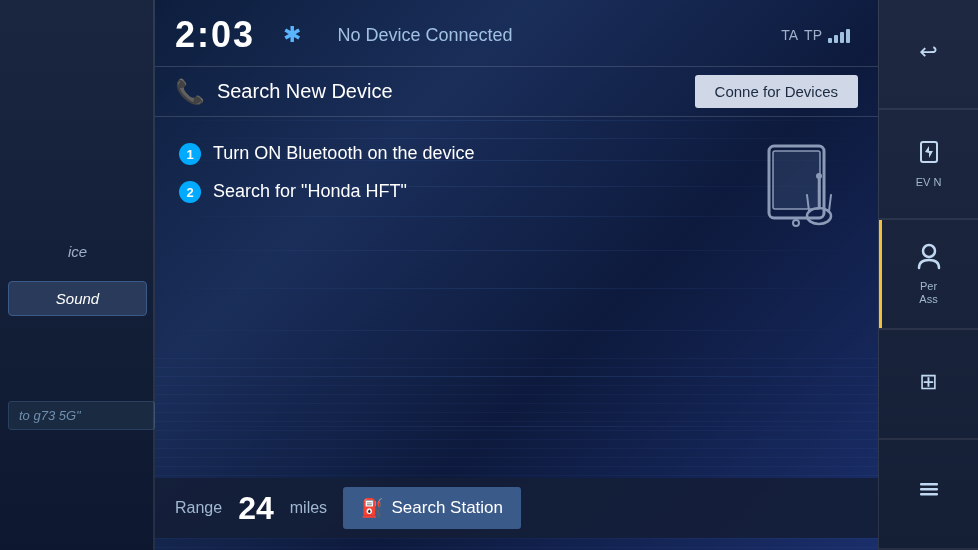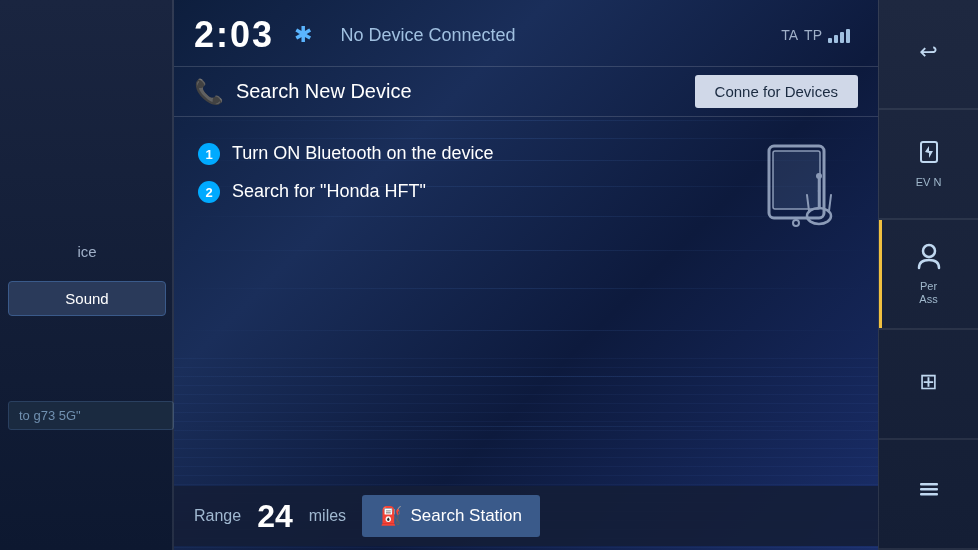--- a/index.html
+++ b/index.html
@@ -17,31 +17,32 @@
       width: 978px;
       height: 550px;
       position: relative;
       background: #0a0f2a;
       display: flex;
       overflow: hidden;
     }
 
     
     .left-sidebar {
-      width: 174px;
+      width: 155px;
       height: 100%;
       background: linear-gradient(to bottom, #1a2540, #0d1830);
       display: flex;
       flex-direction: column;
       justify-content: center;
       align-items: flex-start;
       padding: 10px 8px;
       gap: 12px;
       flex-shrink: 0;
       position: relative;
+      font-style: italic;
     }
 
     .left-sidebar::after {
       content: '';
       position: absolute;
       right: 0;
       top: 0;
       width: 2px;
       height: 100%;
       background: rgba(255,255,255,0.1);
@@ -109,21 +110,21 @@
         rgba(100, 150, 255, 0.05) 9px
       );
       animation: none;
     }
 
     
     .header {
       display: flex;
       align-items: center;
       padding: 14px 20px 10px 20px;
-      gap: 20px;
+      gap: 28px;
     }
 
     .time-display {
       font-size: 36px;
       font-weight: bold;
       color: #ffffff;
       letter-spacing: 2px;
     }
 
     .bluetooth-icon {
@@ -240,21 +241,21 @@
       height: 110px;
       flex-shrink: 0;
       display: flex;
       align-items: center;
       justify-content: center;
     }
 
     
     .bottom-bar {
       position: absolute;
-      bottom: 4px;
+      bottom: 12px;
       left: 0;
       right: 0;
       height: 60px;
       background: rgba(20, 30, 55, 0.9);
       display: flex;
       align-items: center;
       padding: 0 20px;
       gap: 16px;
     }
 

